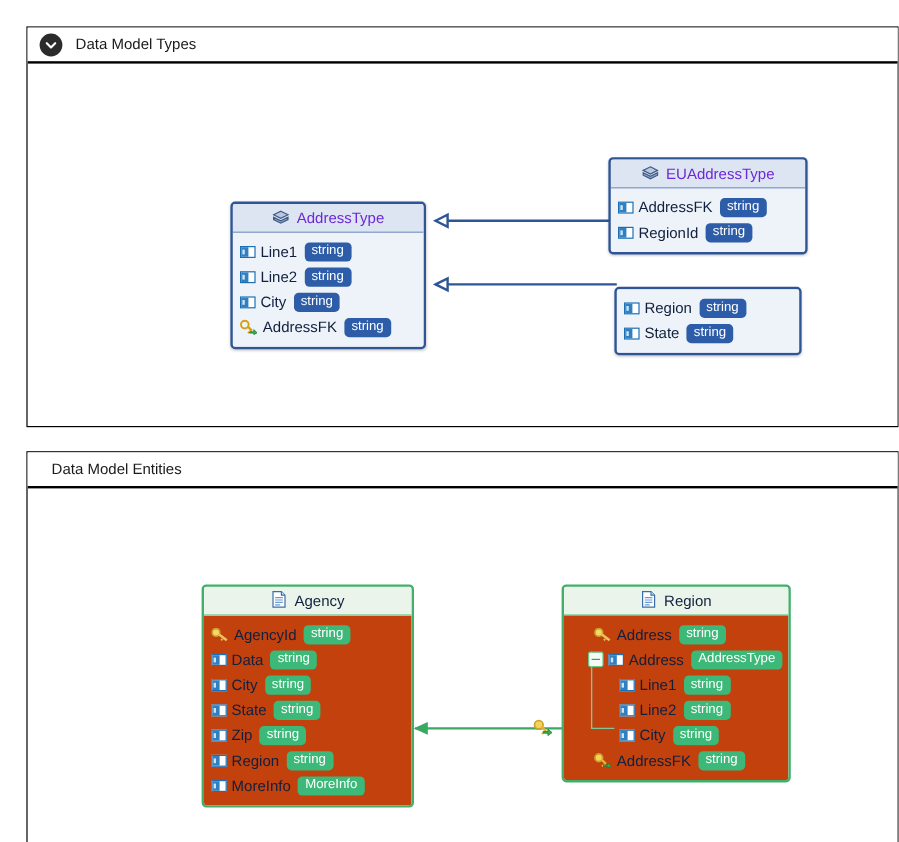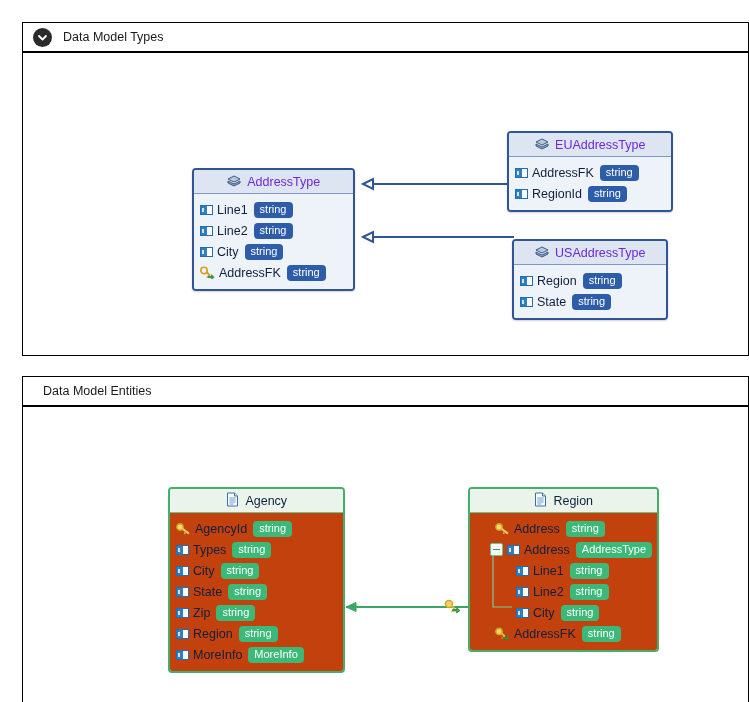--- a/index.html
+++ b/index.html
@@ -262,29 +262,20 @@
                 <i class="fill"></i>
                 <i class="dot"></i>
               </span>
             <span class="label">RegionId</span>
             <span class="badge">string</span>
           </div>
         </div>
       </div>
 
       <div class="node type" style="left:489px; top:186px; width:156px;">
-        <div class="node-head">
-          <span class="ico">
-            <svg width="14" height="13" viewBox="0 0 14 13">
-              <polygon points="7,1 13,4 7,7 1,4" fill="#b9c9dd" stroke="#3d5a86" stroke-width="1"></polygon>
-              <polygon points="1,6 7,9 13,6 13,8 7,11 1,8" fill="#8fa6c4" stroke="#3d5a86" stroke-width="1"></polygon>
-            </svg>
-          </span>
-          <span>USAddressType</span>
-        </div>
         <div class="node-body">
           <div class="row">
             <span class="fieldicon">
                 <i class="outer"></i>
                 <i class="fill"></i>
                 <i class="dot"></i>
               </span>
             <span class="label">Region</span>
             <span class="badge">string</span>
           </div>
@@ -347,21 +338,21 @@
             </span>
             <span class="label">AgencyId</span>
             <span class="badge">string</span>
           </div>
           <div class="row">
             <span class="fieldicon">
                 <i class="outer"></i>
                 <i class="fill"></i>
                 <i class="dot"></i>
               </span>
-            <span class="label">Types</span>
+            <span class="label">Data</span>
             <span class="badge">string</span>
           </div>
           <div class="row">
             <span class="fieldicon">
                 <i class="outer"></i>
                 <i class="fill"></i>
                 <i class="dot"></i>
               </span>
             <span class="label">City</span>
             <span class="badge">string</span>

